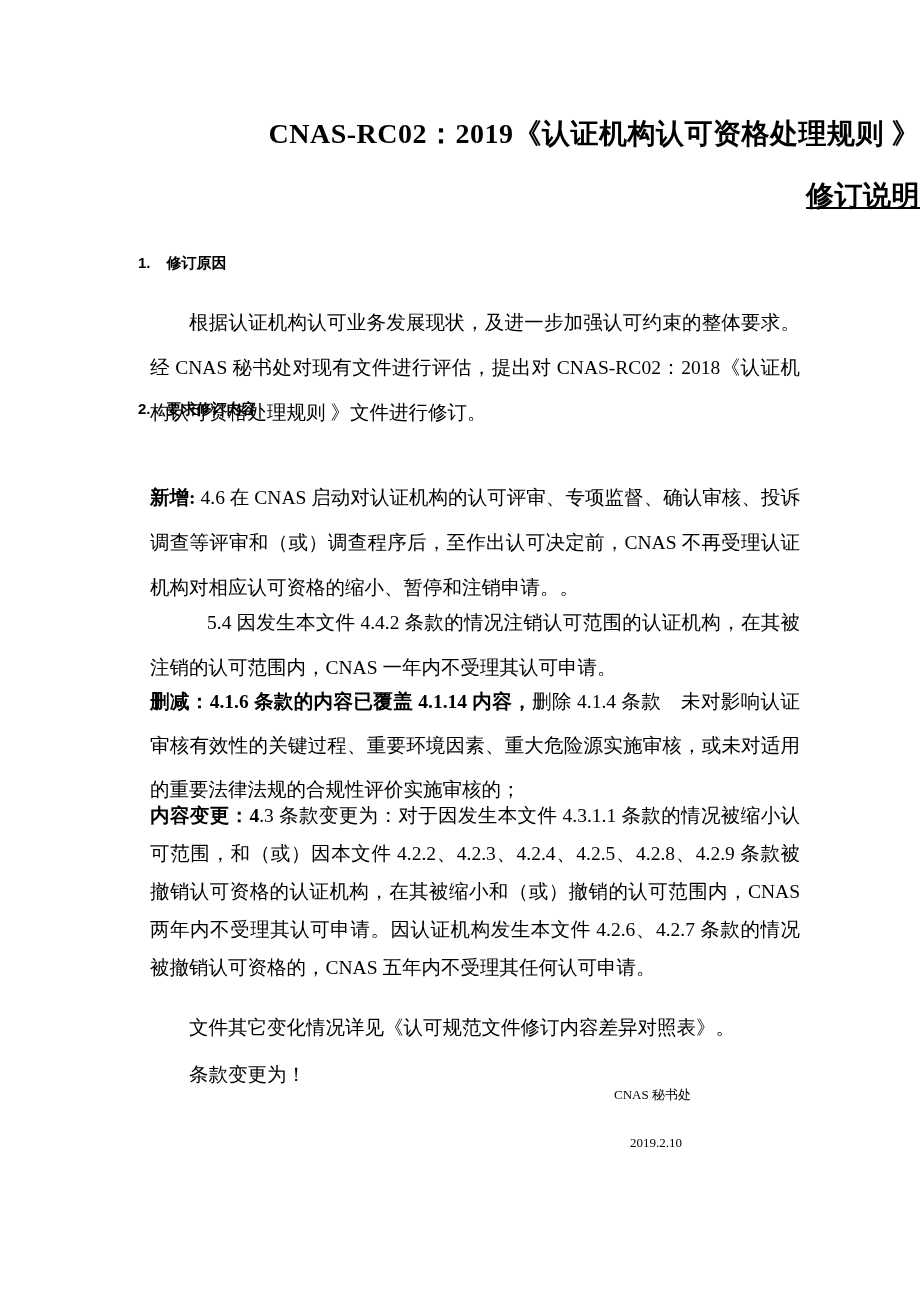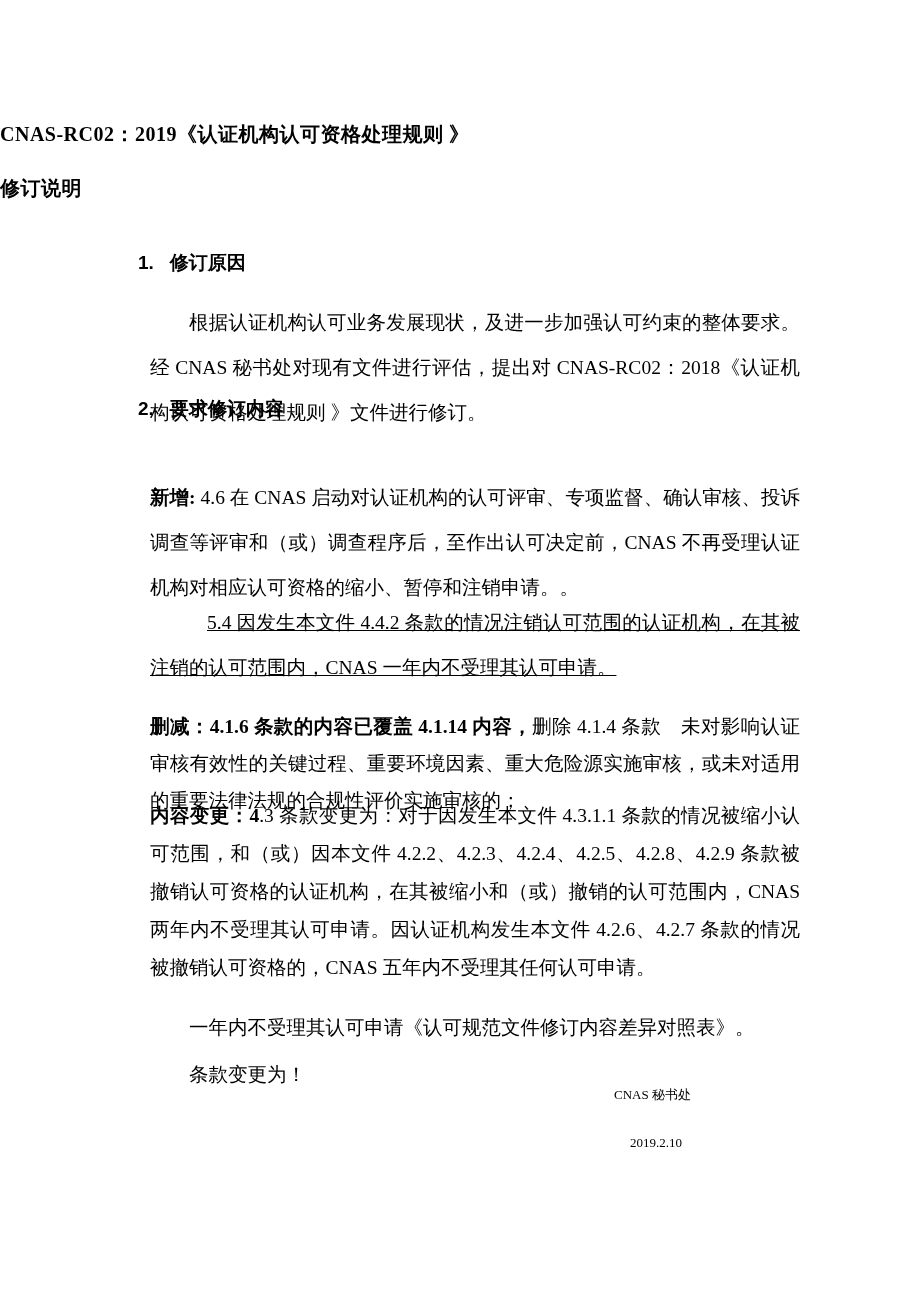--- a/index.html
+++ b/index.html
@@ -13,52 +13,52 @@
     position: relative;
     font-family: "Liberation Serif", "DejaVu Serif", serif;
     color: #000000;
     overflow: hidden;
   }
   .abs { position: absolute; left: 138px; width: 650px; }
 
   .doc-title {
     left: 0;
     width: 920px;
-    text-align: left;
-    font-size: 20px;
+    text-align: right;
+    font-size: 28px;
     font-weight: bold;
     line-height: 36px;
     letter-spacing: 0.5px;
   }
   .doc-title.line1 { top: 116px; }
-  .doc-title.line2 { top: 170px; }
+  .doc-title.line2 { top: 178px; text-decoration: underline; }
 
   .section-heading {
     font-family: "Liberation Sans", "DejaVu Sans", sans-serif;
-    font-size: 19px;
+    font-size: 15px;
     font-weight: bold;
     line-height: 36px;
   }
   .section-heading .num { display: inline-block; margin-right: 16px; }
   .heading-1 { top: 245px; }
   .heading-2 { top: 391px; }
 
   .para {
     font-size: 19.5px;
     line-height: 45px;
     text-align: justify;
     margin: 12px;
   }
   .indent-2 { text-indent: 39px; }
   .indent-3 { text-indent: 57px; }
 
   .p-reason  { top: 288px; }
   .p-added   { top: 463px; }
-  .p-added-sub { top: 588px; text-decoration: underline; }
-  .p-removed { top: 696px; line-height: 37px; }
+  .p-added-sub { top: 588px; }
+  .p-removed { top: 668px; line-height: 44px; }
   .p-changed { top: 785px; line-height: 38px; }
   .p-ref     { top: 993px; }
   .p-note    { top: 1040px; }
 
   .sig-line {
     font-size: 13px;
     line-height: 45px;
     text-align: right;
   }
   .sig-name { top: 1072px; padding-right: 97px; box-sizing: border-box; }
@@ -83,18 +83,18 @@
 </div>
 
 <p class="abs para p-added"><span class="bold-lead">新增:</span><span> 4.6 在 CNAS 启动对认证机构的认可评审、专项监督、确认审核、投诉调查等评审和（或）调查程序后，至作出认可决定前，CNAS 不再受理认证机构对相应认可资格的缩小、暂停和注销申请。。</span></p>
 
 <p class="abs para indent-3 p-added-sub">5.4 因发生本文件 4.4.2 条款的情况注销认可范围的认证机构，在其被注销的认可范围内，CNAS 一年内不受理其认可申请。</p>
 
 <p class="abs para p-removed"><span class="bold-lead">删减：4.1.6 条款的内容已覆盖 4.1.14 内容，</span><span>删除 4.1.4 条款　未对影响认证审核有效性的关键过程、重要环境因素、重大危险源实施审核，或未对适用的重要法律法规的合规性评价实施审核的；</span></p>
 
 <p class="abs para p-changed"><span class="bold-lead">内容变更：4</span><span>.3 条款变更为：对于因发生本文件 4.3.1.1 条款的情况被缩小认可范围，和（或）因本文件 4.2.2、4.2.3、4.2.4、4.2.5、4.2.8、4.2.9 条款被撤销认可资格的认证机构，在其被缩小和（或）撤销的认可范围内，CNAS 两年内不受理其认可申请。因认证机构发生本文件 4.2.6、4.2.7 条款的情况被撤销认可资格的，CNAS 五年内不受理其任何认可申请。</span></p>
 
-<p class="abs para indent-2 p-ref">一年内不受理其认可申请《认可规范文件修订内容差异对照表》。</p>
+<p class="abs para indent-2 p-ref">文件其它变化情况详见《认可规范文件修订内容差异对照表》。</p>
 
 <p class="abs para indent-2 p-note">条款变更为！</p>
 
 <div class="abs sig-line sig-name">CNAS 秘书处</div>
 <div class="abs sig-line sig-date">2019.2.10</div>
 
 </body></html>

